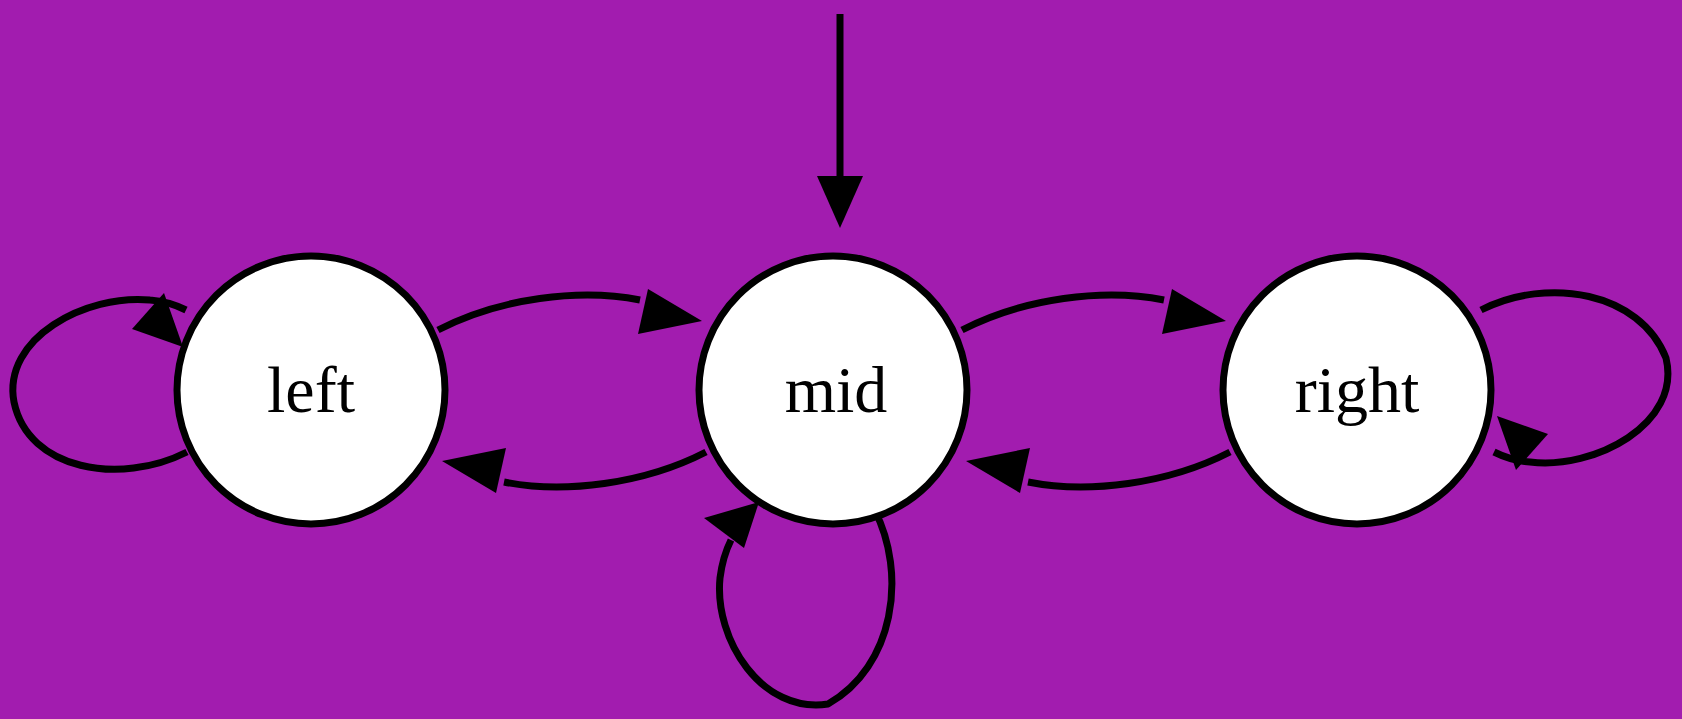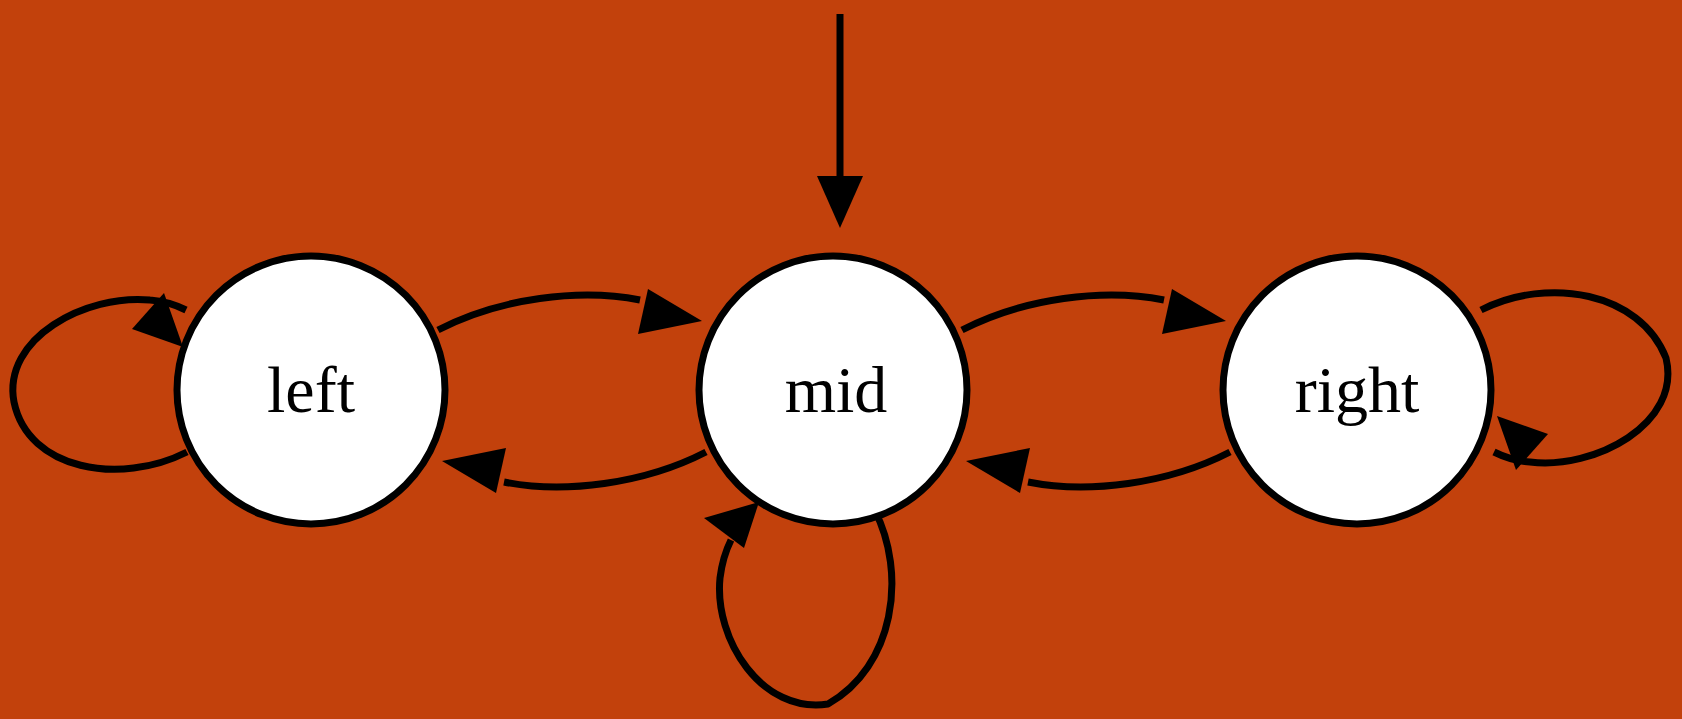--- a/index.html
+++ b/index.html
@@ -4,21 +4,21 @@
 <style>
   html, body {
     margin: 0;
     padding: 0;
     background: #ffffff;
   }
   #diagram-root {
     position: relative;
     width: 1682px;
     height: 719px;
-    background: #c2410c;
+    background: #a21caf;
     overflow: hidden;
     font-family: "Liberation Serif", serif;
   }
   svg#fsm-canvas {
     display: block;
     width: 1682px;
     height: 719px;
   }
   .node-circle {
     fill: #ffffff;

